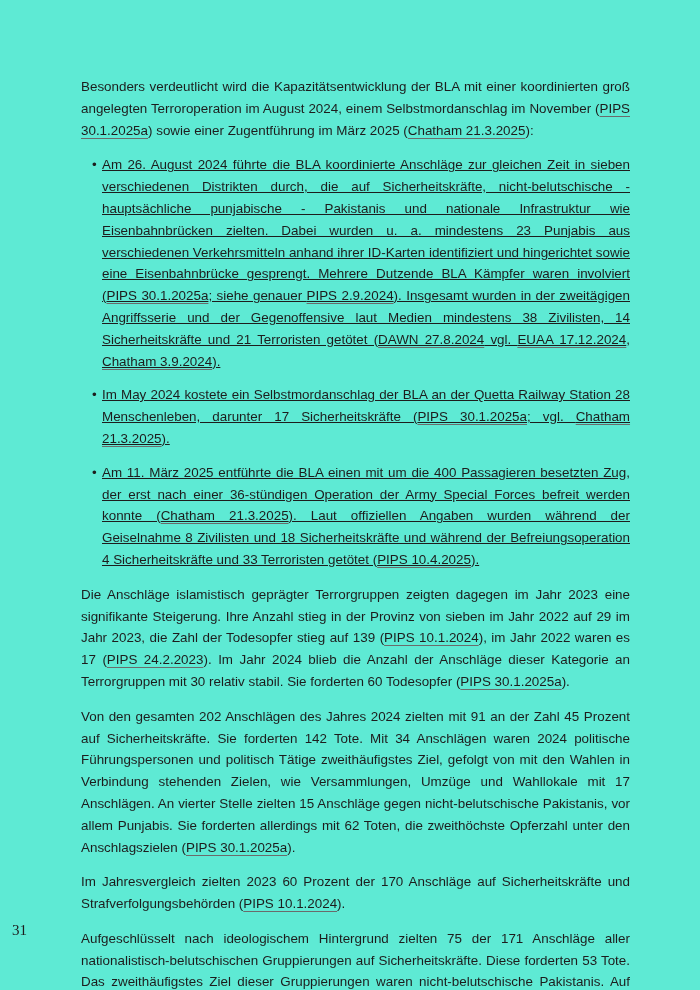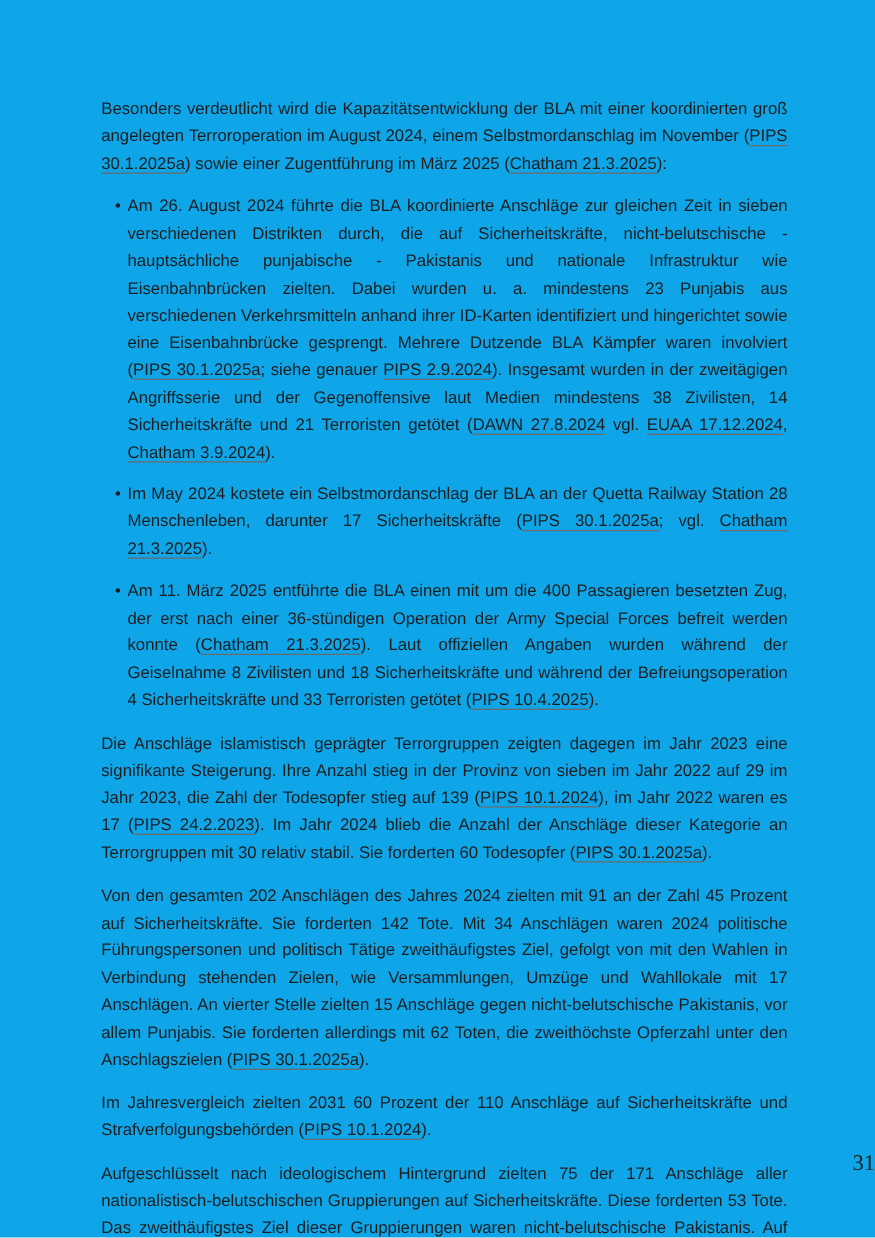--- a/index.html
+++ b/index.html
@@ -4,21 +4,21 @@
 <style>
   html, body {
     margin: 0;
     padding: 0;
     background: #ffffff;
   }
   .page {
     position: relative;
     width: 700px;
     height: 990px;
-    background: #0ea5e9;
+    background: #5eead4;
     color: #1d1d1d;
     font-family: "Liberation Sans", sans-serif;
     font-size: 13.4px;
     line-height: 21.8px;
     overflow: hidden;
   }
   .content {
     position: absolute;
     left: 81px;
     top: 76px;
@@ -27,20 +27,21 @@
     hyphens: auto;
     -webkit-hyphens: auto;
   }
   p.para {
     margin: 0 0 13px 0;
   }
   ul.bullets {
     list-style: none;
     margin: 0 0 13px 0;
     padding: 0;
+    text-decoration: underline;
   }
   ul.bullets li {
     position: relative;
     padding-left: 21px;
     margin: 0 0 12px 0;
   }
   ul.bullets li::before {
     content: "\2022";
     position: absolute;
     left: 11px;
@@ -52,36 +53,36 @@
     text-decoration-color: #6b6b6b;
     text-decoration-thickness: 0.8px;
     text-underline-offset: 3px;
     cursor: pointer;
   }
   .page-number {
     position: absolute;
     left: 12px;
     right: 0;
     top: 920px;
-    text-align: right;
+    text-align: left;
     font-family: "Liberation Serif", serif;
-    font-size: 18px;
+    font-size: 15px;
     color: #1d1d1d;
   }
 </style>
 </head>
 <body>
 
 <div class="page">
   <main class="content">
       <p class="para"><span>Besonders verdeutlicht wird die Kapazitätsentwicklung der BLA mit einer koordinierten groß angelegten Terroroperation im August 2024, einem Selbstmordanschlag im November (</span><a class="cite" href="#">PIPS 30.1.2025a</a><span>) sowie einer Zugentführung im März 2025 (</span><a class="cite" href="#">Chatham 21.3.2025</a><span>):</span></p>
       <ul class="bullets">
         <li><span>Am 26. August 2024 führte die BLA koordinierte Anschläge zur gleichen Zeit in sieben verschiedenen Distrikten durch, die auf Sicherheitskräfte, nicht-belutschische - hauptsächliche punjabische - Pakistanis und nationale Infrastruktur wie Eisenbahnbrücken zielten. Dabei wurden u. a. mindestens 23 Punjabis aus verschiedenen Verkehrsmitteln anhand ihrer ID-Karten identifiziert und hingerichtet sowie eine Eisenbahnbrücke gesprengt. Mehrere Dutzende BLA Kämpfer waren involviert (</span><a class="cite" href="#">PIPS 30.1.2025a</a><span>; siehe genauer </span><a class="cite" href="#">PIPS 2.9.2024</a><span>). Insgesamt wurden in der zweitägigen Angriffsserie und der Gegenoffensive laut Medien mindestens 38 Zivilisten, 14 Sicherheitskräfte und 21 Terroristen getötet (</span><a class="cite" href="#">DAWN 27.8.2024</a><span> vgl. </span><a class="cite" href="#">EUAA 17.12.2024</a><span>, </span><a class="cite" href="#">Chatham 3.9.2024</a><span>).</span></li>
         <li><span>Im May 2024 kostete ein Selbstmordanschlag der BLA an der Quetta Railway Station 28 Menschenleben, darunter 17 Sicherheitskräfte (</span><a class="cite" href="#">PIPS 30.1.2025a</a><span>; vgl. </span><a class="cite" href="#">Chatham 21.3.2025</a><span>).</span></li>
         <li><span>Am 11. März 2025 entführte die BLA einen mit um die 400 Passagieren besetzten Zug, der erst nach einer 36-stündigen Operation der Army Special Forces befreit werden konnte (</span><a class="cite" href="#">Chatham 21.3.2025</a><span>). Laut offiziellen Angaben wurden während der Geiselnahme 8 Zivilisten und 18 Sicherheitskräfte und während der Befreiungsoperation 4 Sicherheitskräfte und 33 Terroristen getötet (</span><a class="cite" href="#">PIPS 10.4.2025</a><span>).</span></li>
       </ul>
       <p class="para"><span>Die Anschläge islamistisch geprägter Terrorgruppen zeigten dagegen im Jahr 2023 eine signifikante Steigerung. Ihre Anzahl stieg in der Provinz von sieben im Jahr 2022 auf 29 im Jahr 2023, die Zahl der Todesopfer stieg auf 139 (</span><a class="cite" href="#">PIPS 10.1.2024</a><span>), im Jahr 2022 waren es 17 (</span><a class="cite" href="#">PIPS 24.2.2023</a><span>). Im Jahr 2024 blieb die Anzahl der Anschläge dieser Kategorie an Terrorgruppen mit 30 relativ stabil. Sie forderten 60 Todesopfer (</span><a class="cite" href="#">PIPS 30.1.2025a</a><span>).</span></p>
       <p class="para"><span>Von den gesamten 202 Anschlägen des Jahres 2024 zielten mit 91 an der Zahl 45 Prozent auf Sicherheitskräfte. Sie forderten 142 Tote. Mit 34 Anschlägen waren 2024 politische Führungspersonen und politisch Tätige zweithäufigstes Ziel, gefolgt von mit den Wahlen in Verbindung stehenden Zielen, wie Versammlungen, Umzüge und Wahllokale mit 17 Anschlägen. An vierter Stelle zielten 15 Anschläge gegen nicht-belutschische Pakistanis, vor allem Punjabis. Sie forderten allerdings mit 62 Toten, die zweithöchste Opferzahl unter den Anschlagszielen (</span><a class="cite" href="#">PIPS 30.1.2025a</a><span>).</span></p>
-      <p class="para"><span>Im Jahresvergleich zielten 2031 60 Prozent der 110 Anschläge auf Sicherheitskräfte und Strafverfolgungsbehörden (</span><a class="cite" href="#">PIPS 10.1.2024</a><span>).</span></p>
+      <p class="para"><span>Im Jahresvergleich zielten 2023 60 Prozent der 170 Anschläge auf Sicherheitskräfte und Strafverfolgungsbehörden (</span><a class="cite" href="#">PIPS 10.1.2024</a><span>).</span></p>
       <p class="para"><span>Aufgeschlüsselt nach ideologischem Hintergrund zielten 75 der 171 Anschläge aller nationalistisch-belutschischen Gruppierungen auf Sicherheitskräfte. Diese forderten 53 Tote. Das zweithäufigstes Ziel dieser Gruppierungen waren nicht-belutschische Pakistanis. Auf diese wurden von ihnen 15 Anschläge verübt. Die TTP führte 14 Anschläge mit 12 Toten in Belutschistan</span></p>
     </main>
   <div class="page-number">31</div>
 </div>
 
 </body></html>

